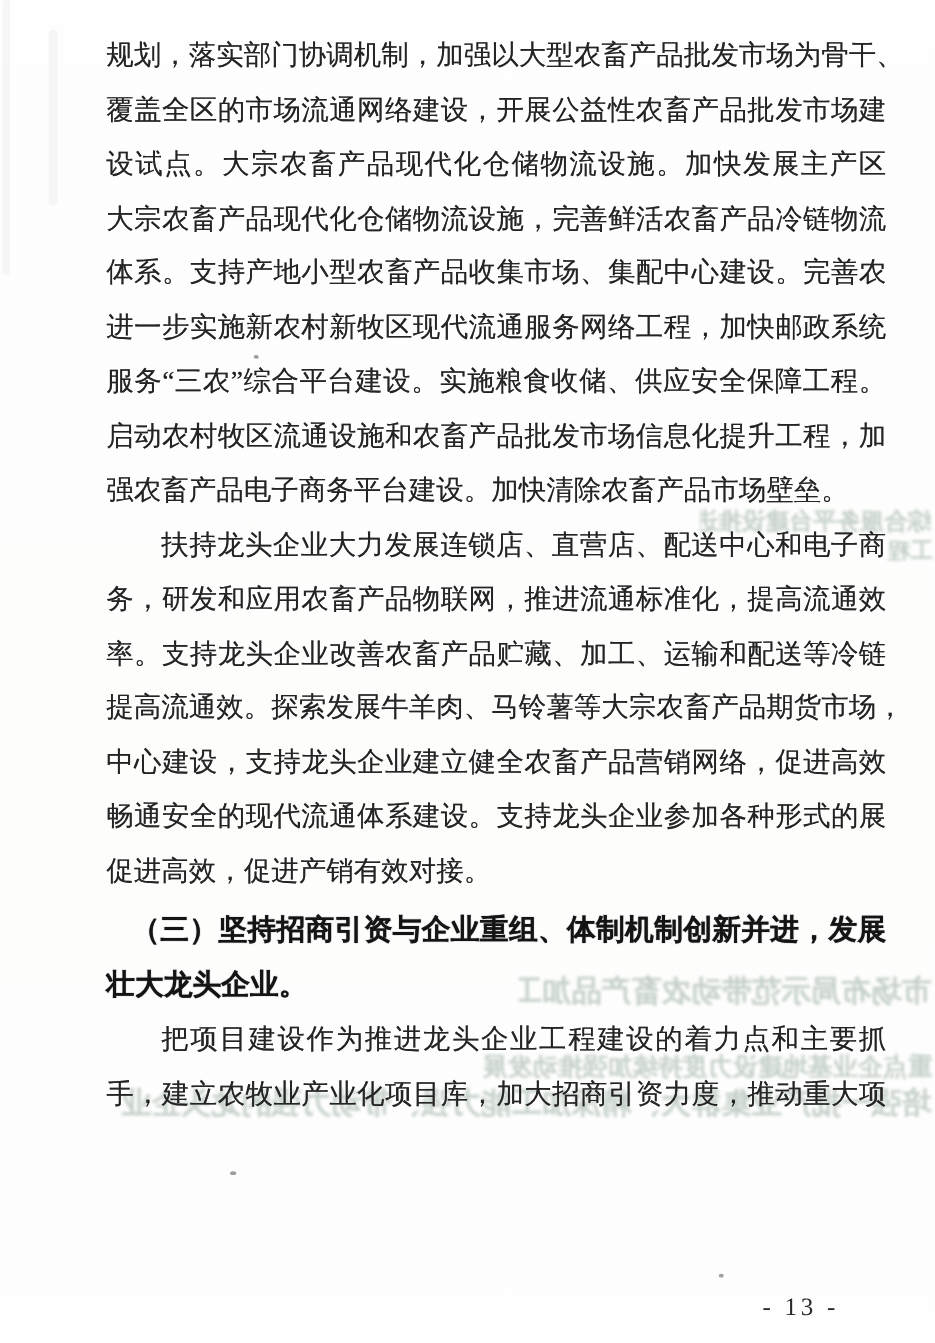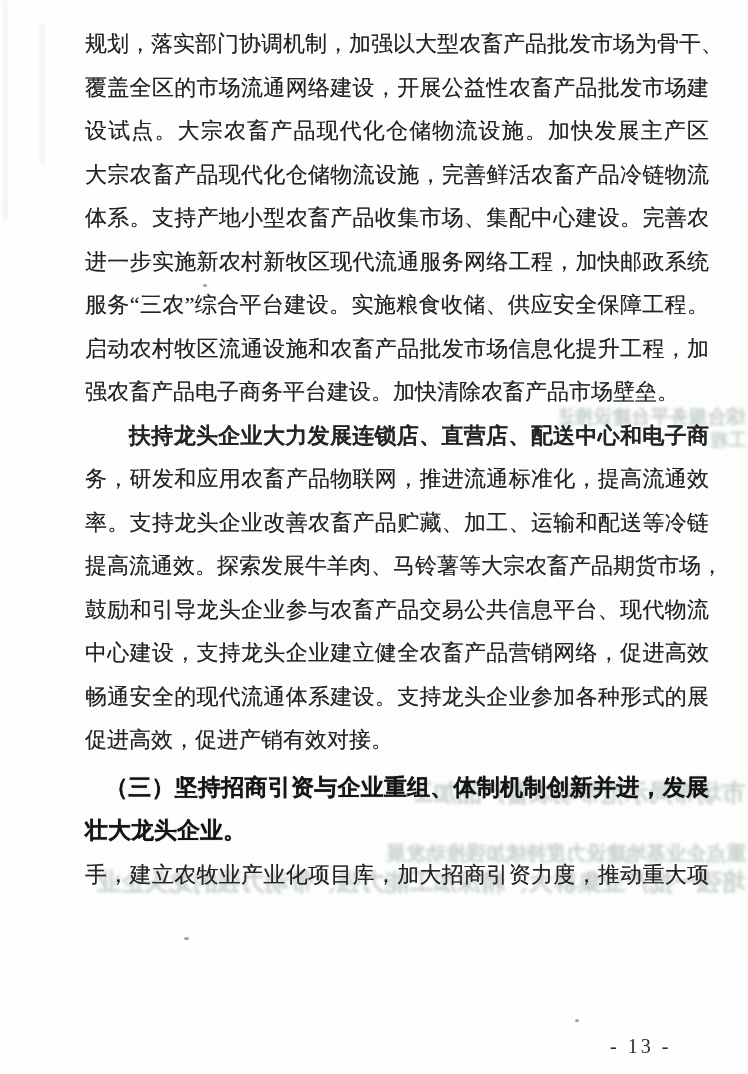--- a/index.html
+++ b/index.html
@@ -30,21 +30,21 @@
     text-align: justify;
     text-align-last: justify;
     white-space: nowrap;
     text-shadow: 0 0 0.5px rgba(20,20,20,0.55);
     margin-left: 36px;
   }
   .line.short {
     text-align: right;
     text-align-last: left;
   }
-  .line.indent { text-indent: 44px; font-weight: bold; }
+  .line.indent { text-indent: 44px; }
   .line.head-indent { text-indent: 20px; }
   .line.bold {
     font-weight: bold;
     font-size: 23px;
     color: #141414;
     text-shadow: 0 0 0.8px rgba(10,10,10,0.8);
   }
   .line.gap { margin-top: 4px; }
   .page-number {
     position: absolute;
@@ -103,22 +103,22 @@
       <div class="line">大宗农畜产品现代化仓储物流设施，完善鲜活农畜产品冷链物流</div>
       <div class="line">体系。支持产地小型农畜产品收集市场、集配中心建设。完善农</div>
       <div class="line">进一步实施新农村新牧区现代流通服务网络工程，加快邮政系统</div>
       <div class="line">服务“三农”综合平台建设。实施粮食收储、供应安全保障工程。</div>
       <div class="line">启动农村牧区流通设施和农畜产品批发市场信息化提升工程，加</div>
       <div class="line short">强农畜产品电子商务平台建设。加快清除农畜产品市场壁垒。</div>
       <div class="line indent">扶持龙头企业大力发展连锁店、直营店、配送中心和电子商</div>
       <div class="line">务，研发和应用农畜产品物联网，推进流通标准化，提高流通效</div>
       <div class="line">率。支持龙头企业改善农畜产品贮藏、加工、运输和配送等冷链</div>
       <div class="line">提高流通效。探索发展牛羊肉、马铃薯等大宗农畜产品期货市场，</div>
-      <div class="line">鼓励和引导龙头企业参与农畜产品交易公共信息平台、现代物流</div>
       <div class="line">中心建设，支持龙头企业建立健全农畜产品营销网络，促进高效</div>
       <div class="line">畅通安全的现代流通体系建设。支持龙头企业参加各种形式的展</div>
       <div class="line short">促进高效，促进产销有效对接。</div>
       <div class="line bold head-indent gap">（三）坚持招商引资与企业重组、体制机制创新并进，发展</div>
       <div class="line short bold">壮大龙头企业。</div>
+      <div class="line indent">把项目建设作为推进龙头企业工程建设的着力点和主要抓</div>
       <div class="line">手，建立农牧业产业化项目库，加大招商引资力度，推动重大项</div>
     </div>
   <div class="page-number">- 13 -</div>
 </div>
 
 </body></html>

